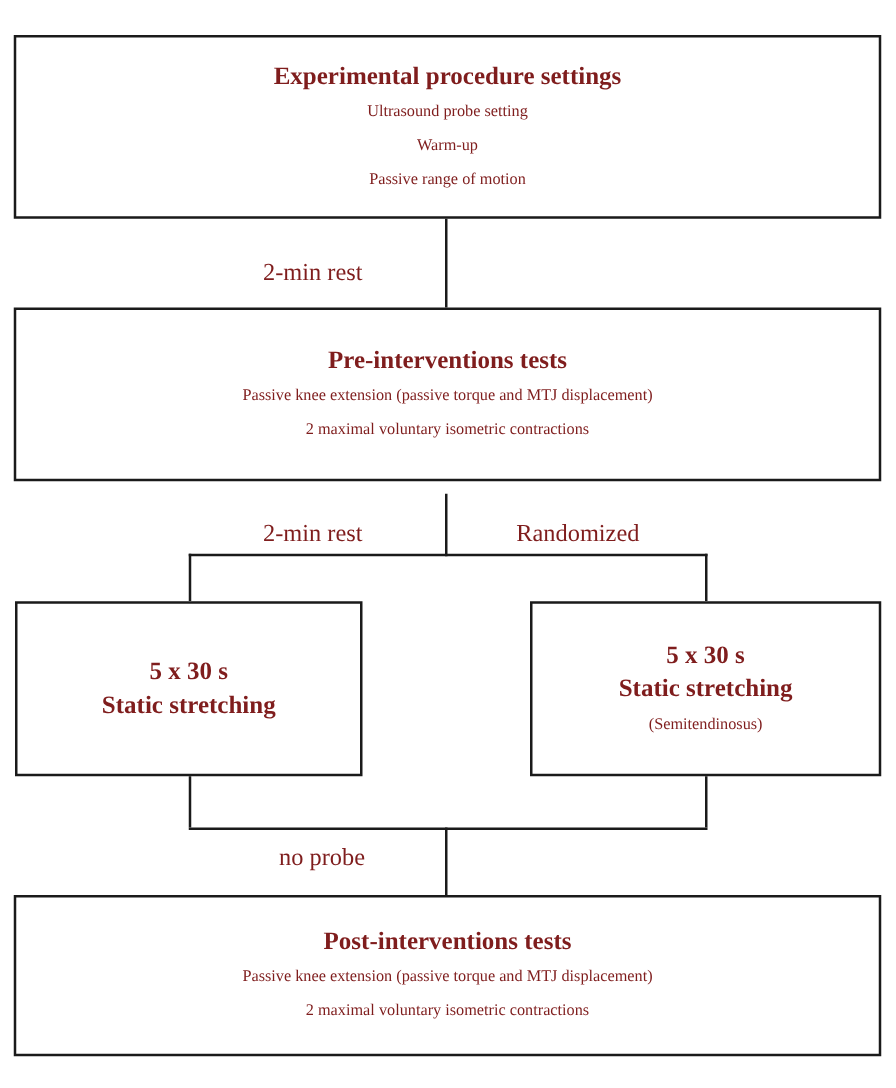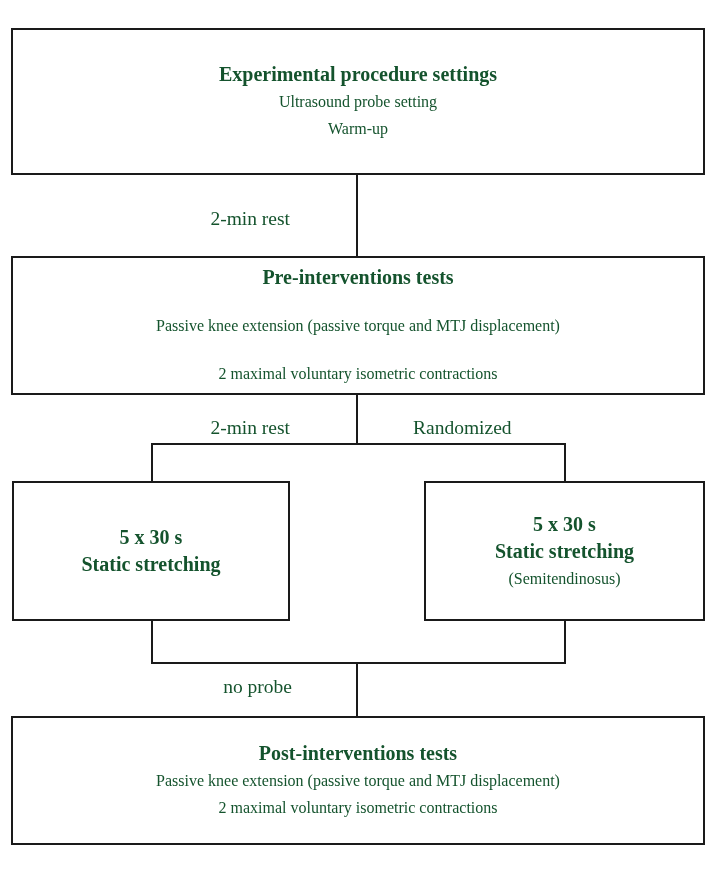--- a/index.html
+++ b/index.html
@@ -6,42 +6,42 @@
     margin: 0;
     padding: 0;
     background: #ffffff;
   }
   .canvas {
     position: relative;
     width: 717px;
     height: 870px;
     background: #ffffff;
     font-family: "Liberation Serif", "DejaVu Serif", serif;
-    color: #14532d;
+    color: #7f1d1d;
     overflow: hidden;
   }
   .box {
     position: absolute;
     box-sizing: border-box;
     border: 2px solid #1a1a1a;
     background: #ffffff;
     display: flex;
     flex-direction: column;
     justify-content: center;
     align-items: center;
     text-align: center;
     padding: 6px 12px;
   }
   .box-title {
     font-weight: 700;
     font-size: 20px;
     line-height: 27px;
   }
   .box-line {
-    font-size: 16px;
+    font-size: 13px;
     line-height: 27px;
   }
   .line {
     position: absolute;
     background: #1a1a1a;
   }
   .line.v { width: 2px; }
   .line.h { height: 2px; }
   .edge-label {
     position: absolute;
@@ -56,26 +56,27 @@
 </style>
 </head>
 <body>
 
 <div class="canvas">
 
   <div class="box" style="left:11px; top:28px; width:694px; height:147px;">
     <div class="box-title">Experimental procedure settings</div>
     <div class="box-line">Ultrasound probe setting</div>
     <div class="box-line">Warm-up</div>
+    <div class="box-line">Passive range of motion</div>
   </div>
 
   <div class="line v" style="left:356px; top:175px; height:81px;"></div>
   <span class="edge-label align-right" style="right:427px; top:208px;">2-min rest</span>
 
-  <div class="box" style="left:11px; top:256px; width:694px; height:139px;justify-content:space-between;">
+  <div class="box" style="left:11px; top:246px; width:694px; height:139px;">
     <div class="box-title">Pre-interventions tests</div>
     <div class="box-line">Passive knee extension (passive torque and MTJ displacement)</div>
     <div class="box-line">2 maximal voluntary isometric contractions</div>
   </div>
 
   <div class="line v" style="left:356px; top:395px; height:50px;"></div>
   <div class="line h" style="left:151px; top:443px; width:415px;"></div>
   <div class="line v" style="left:151px; top:443px; height:38px;"></div>
   <div class="line v" style="left:564px; top:443px; height:38px;"></div>
   <span class="edge-label align-right" style="right:427px; top:417px;">2-min rest</span>

